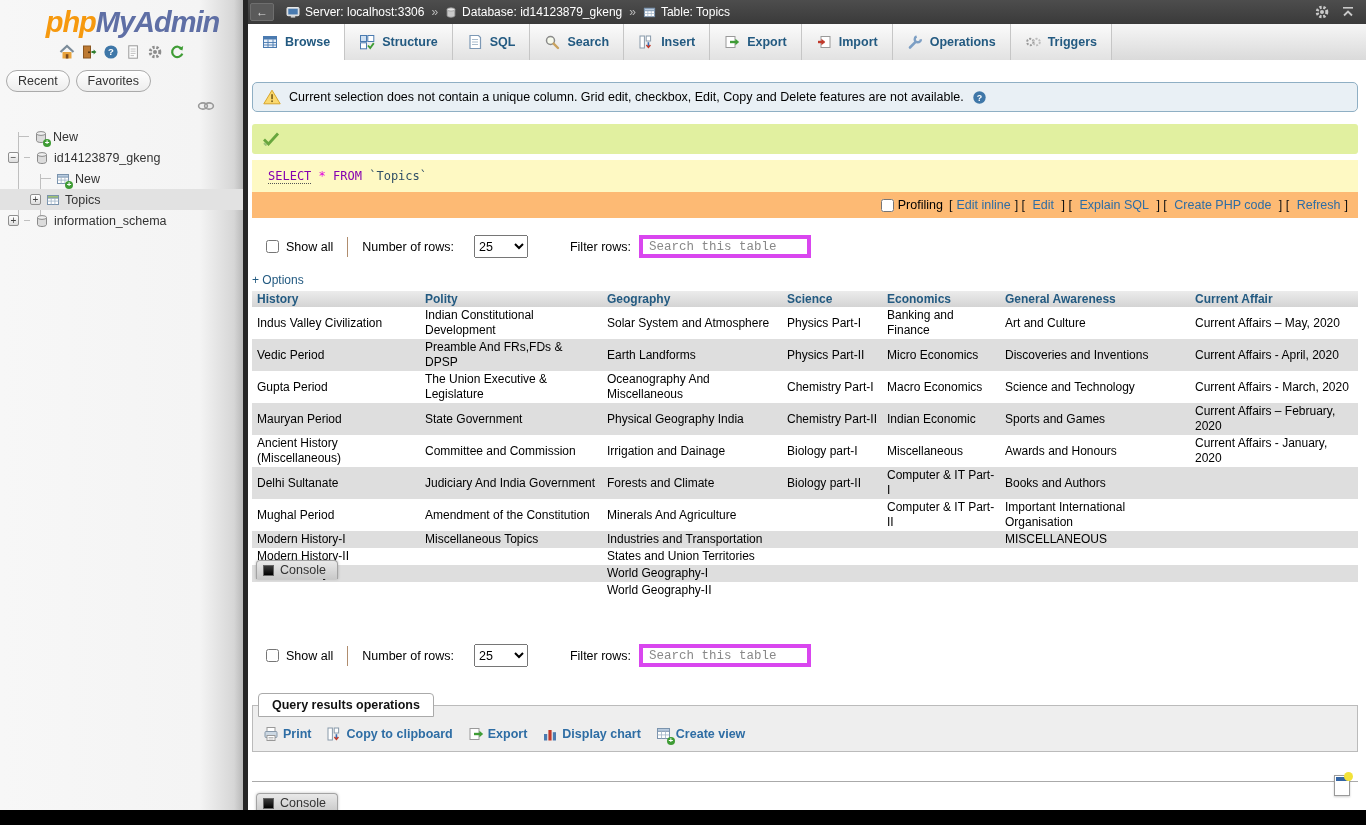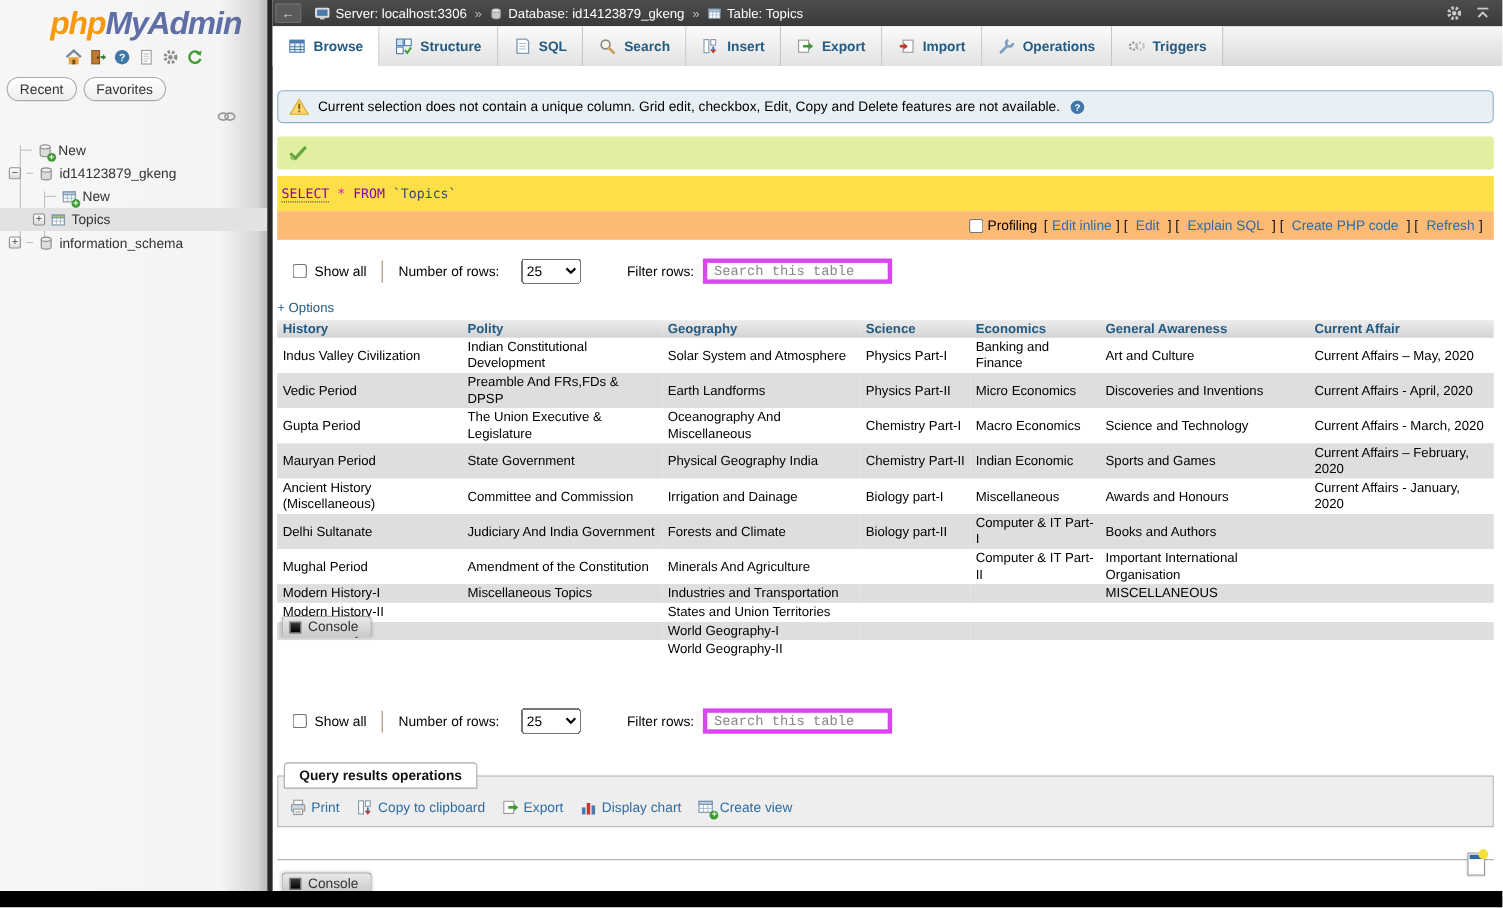--- a/index.html
+++ b/index.html
@@ -63,21 +63,21 @@
   .tab.active { background:#fff; }
   .ticon { width:16px; height:16px; display:inline-block; }
 
   #content { padding:0 8px 0 4px; }
 
   .msg-warning { margin-top:22px; border:1px solid #8fafc4; border-radius:5px; background:#e9f0f5;
     padding:6px 10px; display:flex; align-items:center; gap:8px; font-size:12.5px; }
   .msg-success { margin-top:12px; border-radius:3px; background:#e1f0a0; padding:8px 10px;
     display:flex; align-items:center; gap:8px; font-size:12.5px; }
 
-  .sqlbox { margin-top:6px; background:#fde047; padding:9px 4px;
+  .sqlbox { margin-top:6px; background:#fef9c3; padding:9px 16px;
     font-family:"DejaVu Sans Mono", monospace; font-size:12px; }
   .sql-kw { color:#8500b0; }
   .sql-kw.dotted { border-bottom:1px dotted #555; }
   .sql-star { color:#e000e0; }
   .sql-tbl { color:#2f4f66; }
 
   .profiling-bar { background:#fdba74; padding:6px 10px; display:flex; justify-content:flex-end;
     align-items:center; gap:4px; font-size:12.5px; }
   .profiling-bar a { color:#2e6da4; text-decoration:none; cursor:pointer; }
   .bracket { white-space:pre; color:#111; }
@@ -105,21 +105,21 @@
   .console-btn { position:absolute; left:8px; display:flex; align-items:center; gap:6px;
     background:linear-gradient(#e9e9e9,#c9c9c9); border:1px solid #a3a3a3; border-bottom:none;
     border-radius:4px 4px 0 0; padding:2px 11px 2px 6px; font-size:12.5px; color:#333; cursor:pointer;
     box-shadow:0 0 3px rgba(0,0,0,.25); }
   .console-ico { width:11px; height:11px; background:linear-gradient(#3a3a3a,#000); border:1px solid #666; }
 
   .fieldset { position:relative; margin-top:38px; background:#eee; border:1px solid #bbb;
     padding:16px 10px 9px; }
   .legend { position:absolute; top:-13px; left:5px; background:#fff; border:1px solid #aaa;
     border-radius:4px 4px 0 0; padding:4px 13px; font-weight:bold; font-size:12.5px; color:#111; }
-  .ops-row { display:flex; align-items:center; gap:7px; font-size:12.5px; margin-top:4px; }
+  .ops-row { display:flex; align-items:center; gap:7px; font-size:12.5px; margin-top:4px;font-weight:bold; }
   .ops-row a { color:#2e6da4; text-decoration:none; display:inline-flex; align-items:center; gap:4px;
     cursor:pointer; margin-right:8px; }
 
   .endrule { margin-top:29px; border:none; border-top:1px solid #aaa; }
 
   .page-widget { position:absolute; right:16px; top:775px; width:16px; height:21px; background:#fff;
     border:1px solid #9a9a9a; cursor:pointer; box-shadow:0 1px 2px rgba(0,0,0,.2); }
   .page-widget .bar { position:absolute; left:1px; right:1px; top:1px; height:4px; background:#3465a4; }
   .page-widget .dot { position:absolute; right:-4px; top:-4px; width:9px; height:9px; border-radius:50%;
     background:#f2e23a; }

